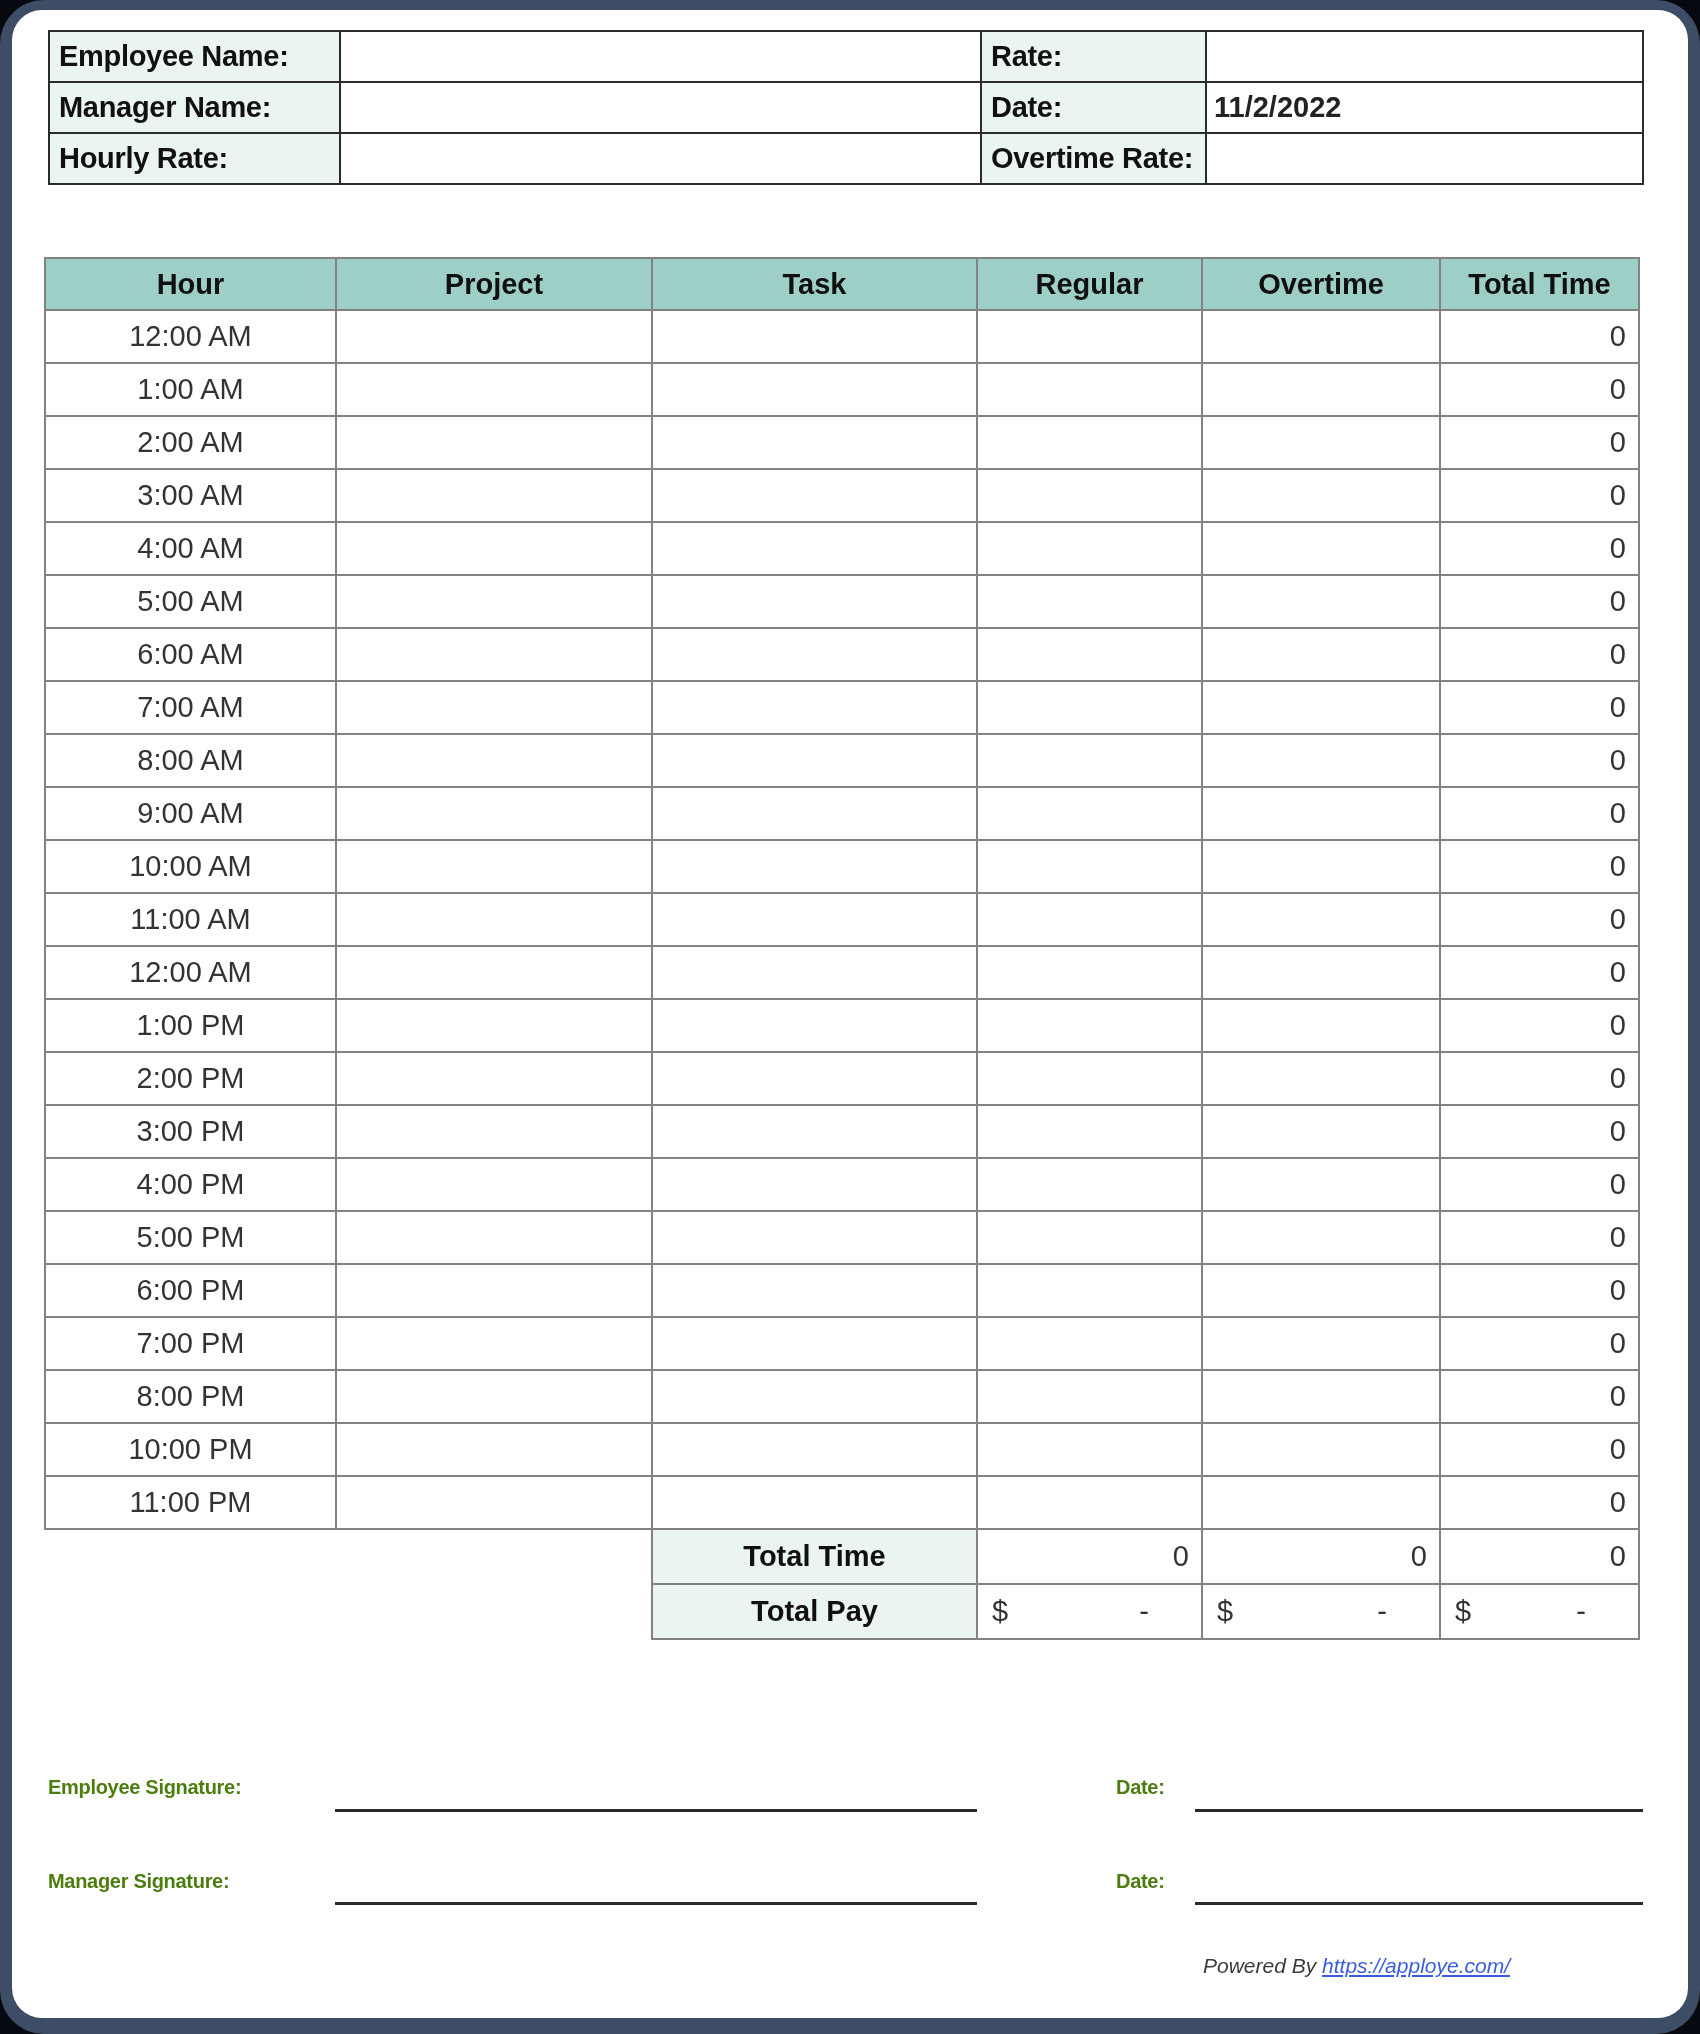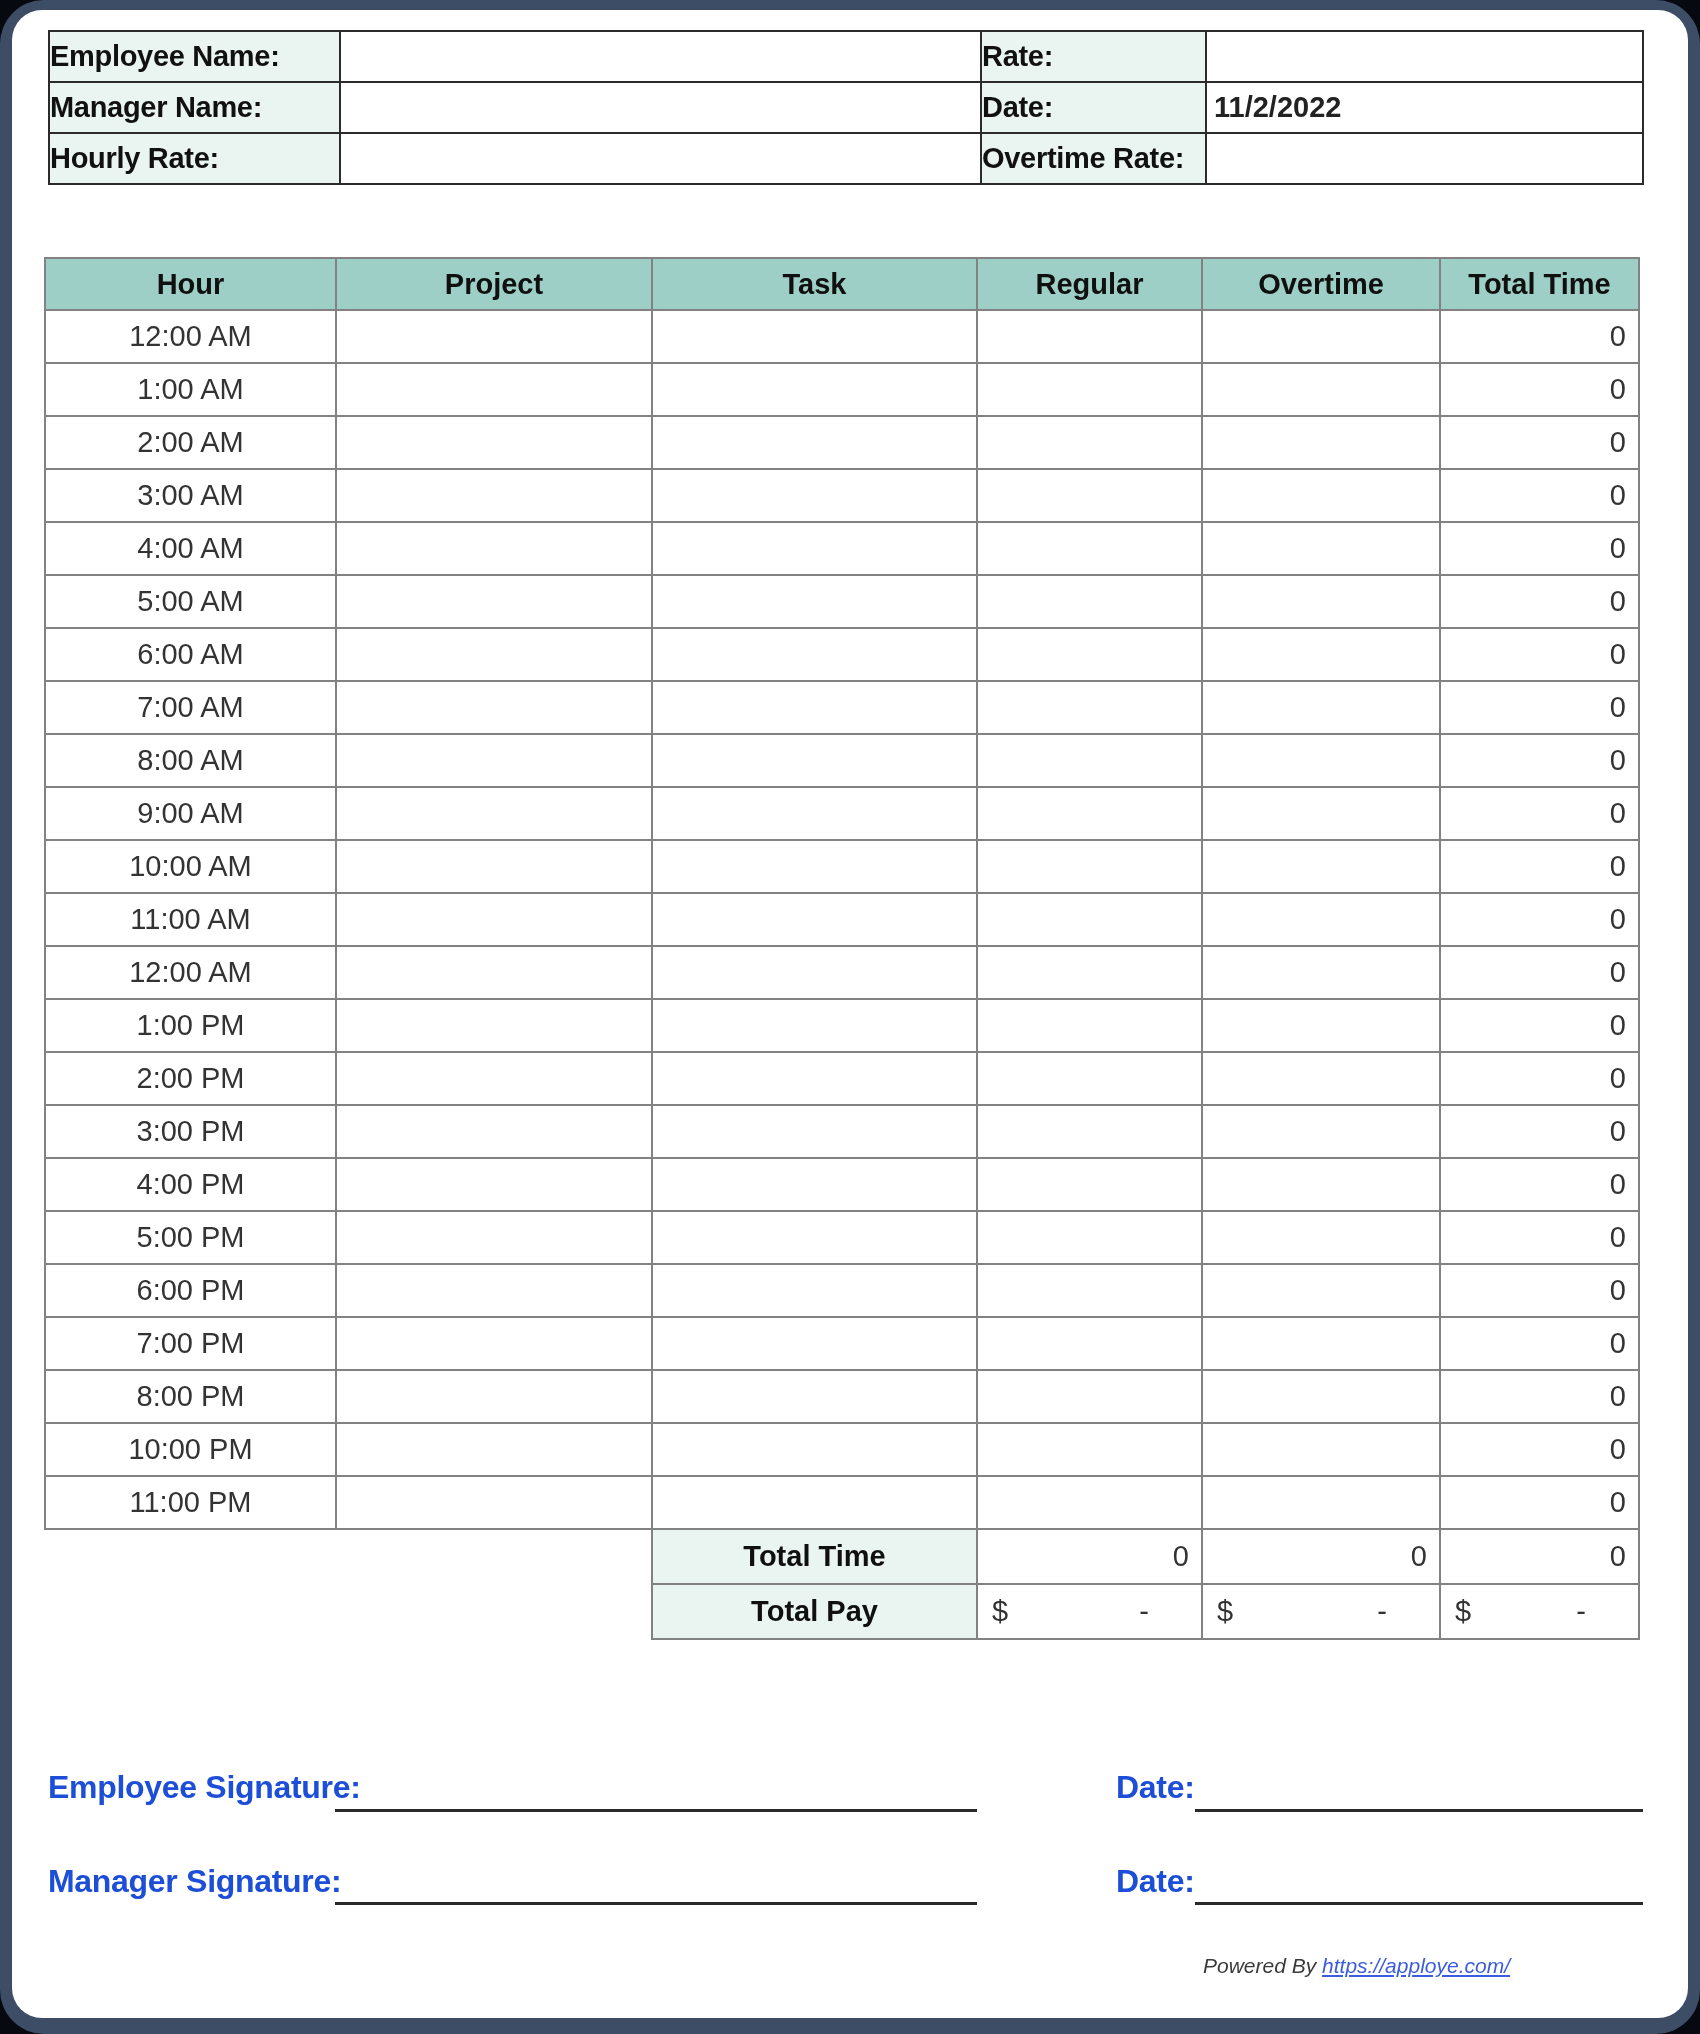--- a/index.html
+++ b/index.html
@@ -27,20 +27,21 @@
   .info-table td {
     border:2px solid #2b2b2b;
     height:51px;
     font-size:29px;
     vertical-align:middle;
     overflow:hidden; white-space:nowrap;
   }
   .info-table td.label {
     background:#eaf5f2;
     font-weight:700;
+    padding-left:9px;
     letter-spacing:-0.3px;
   }
   .info-table td.value {
     background:#ffffff;
     padding-left:7px;
     color:#222;
     font-weight:bold;
   }
 
   
@@ -68,22 +69,22 @@
     background:#eaf5f2; font-weight:700; text-align:center; color:#101010;
   }
   .main-table td.blank { border:none; background:transparent; }
   .main-table td.pay {
     padding:0 52px 0 14px;
   }
   .pay-inner { display:flex; justify-content:space-between; align-items:center; }
 
   
   .sig-label {
-    position:absolute; font-size:32px; font-weight:700; letter-spacing:-0.3px;
-    color:#1d4ed8; line-height:38px;
+    position:absolute; font-size:20px; font-weight:700; letter-spacing:-0.3px;
+    color:#4d7c0f; line-height:38px;
   }
   .sig-line {
     position:absolute; height:0; border-top:3px solid #2a2a2a;
   }
 
   
   .footer {
     position:absolute; left:1191px; top:1944px;
     font-size:21px; color:#3a3a3a;font-style:italic;
   }

